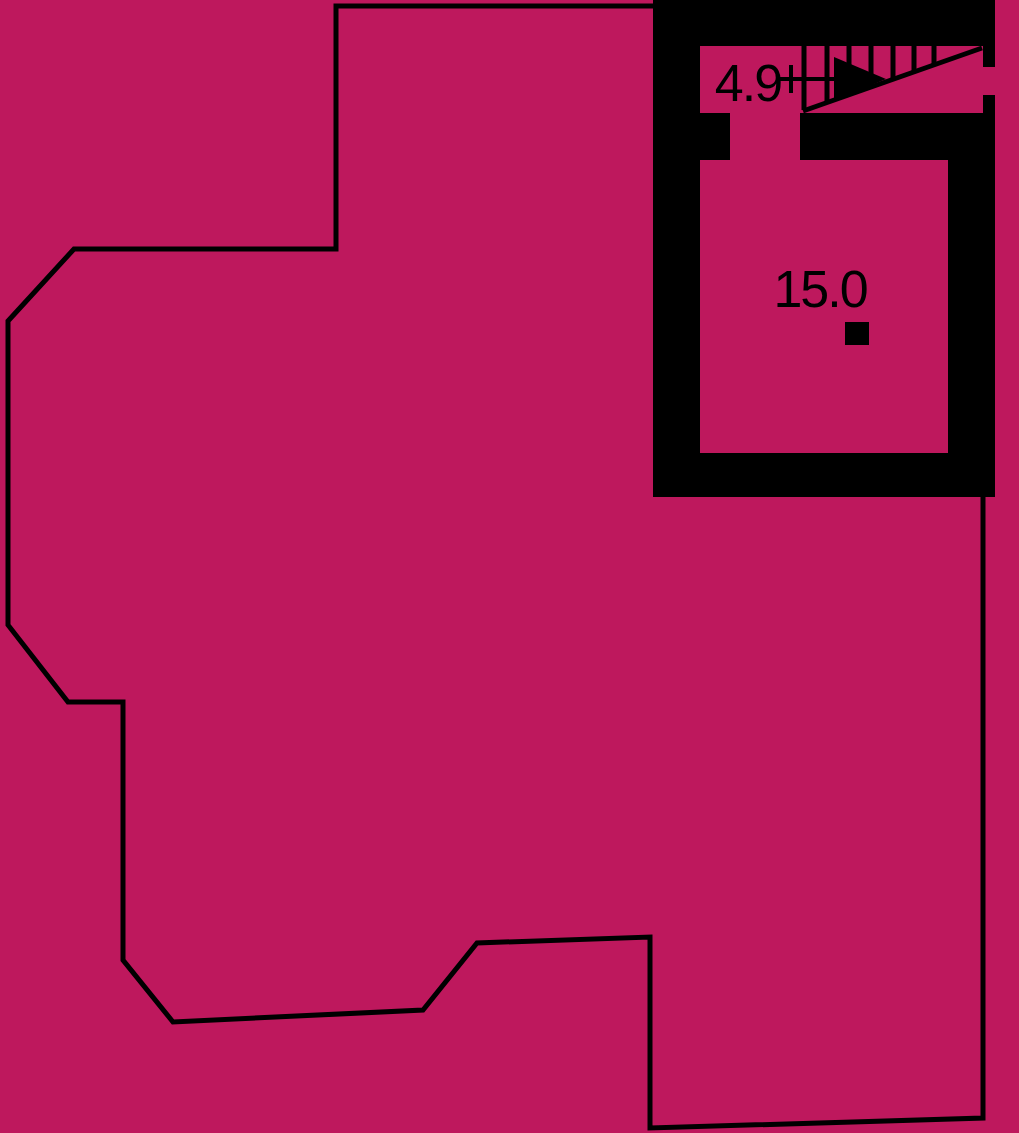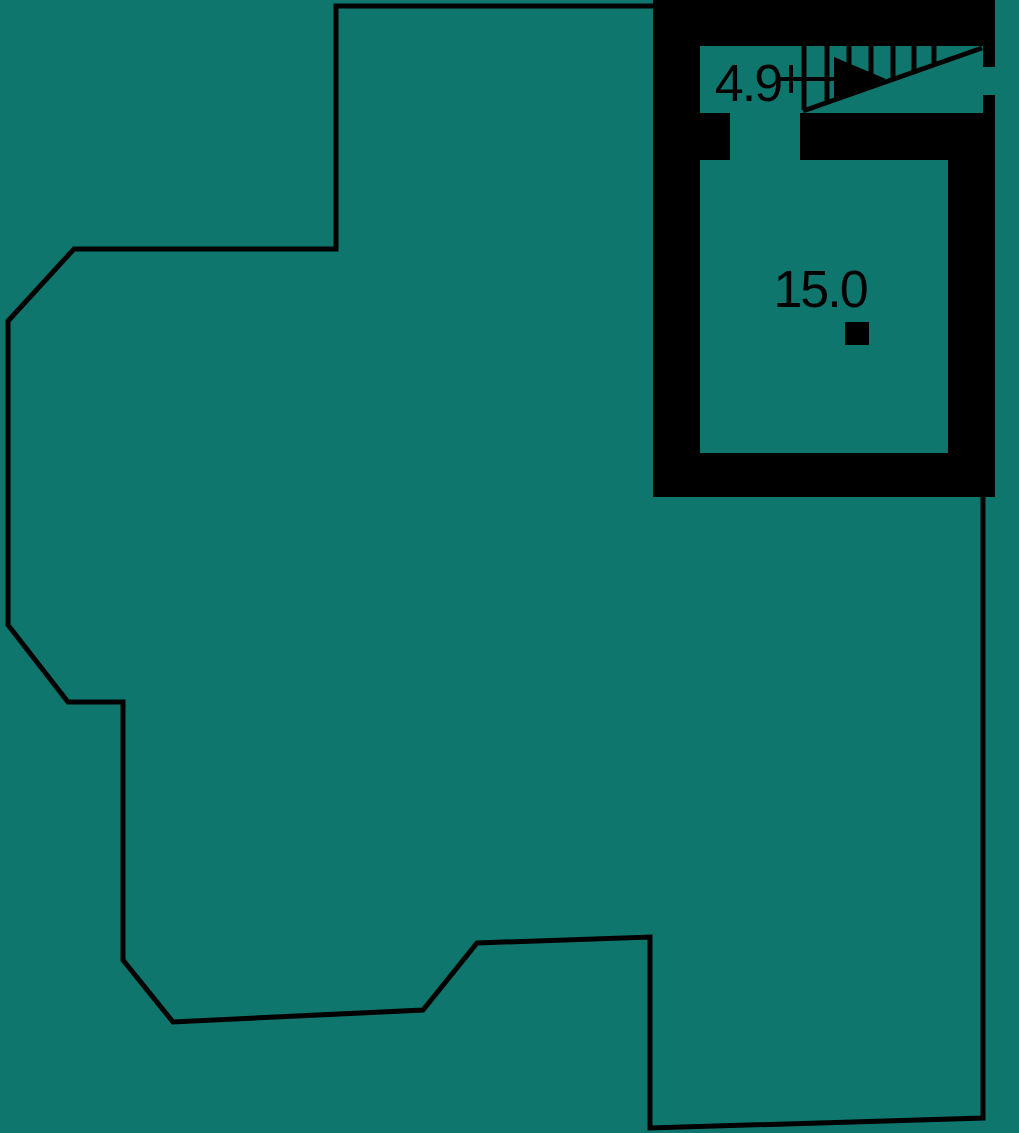--- a/index.html
+++ b/index.html
@@ -4,21 +4,21 @@
 <style>
   html, body {
     margin: 0;
     padding: 0;
     background: #ffffff;
   }
   .plan-canvas {
     position: relative;
     width: 1019px;
     height: 1133px;
-    background: #0f766e;
+    background: #be185d;
     overflow: hidden;
     font-family: "Liberation Sans", sans-serif;
   }
   svg { display: block; }
   .area-label {
     font-family: "Liberation Sans", sans-serif;
     font-size: 52px;
     letter-spacing: -2px;
     fill: #000000;
   }

